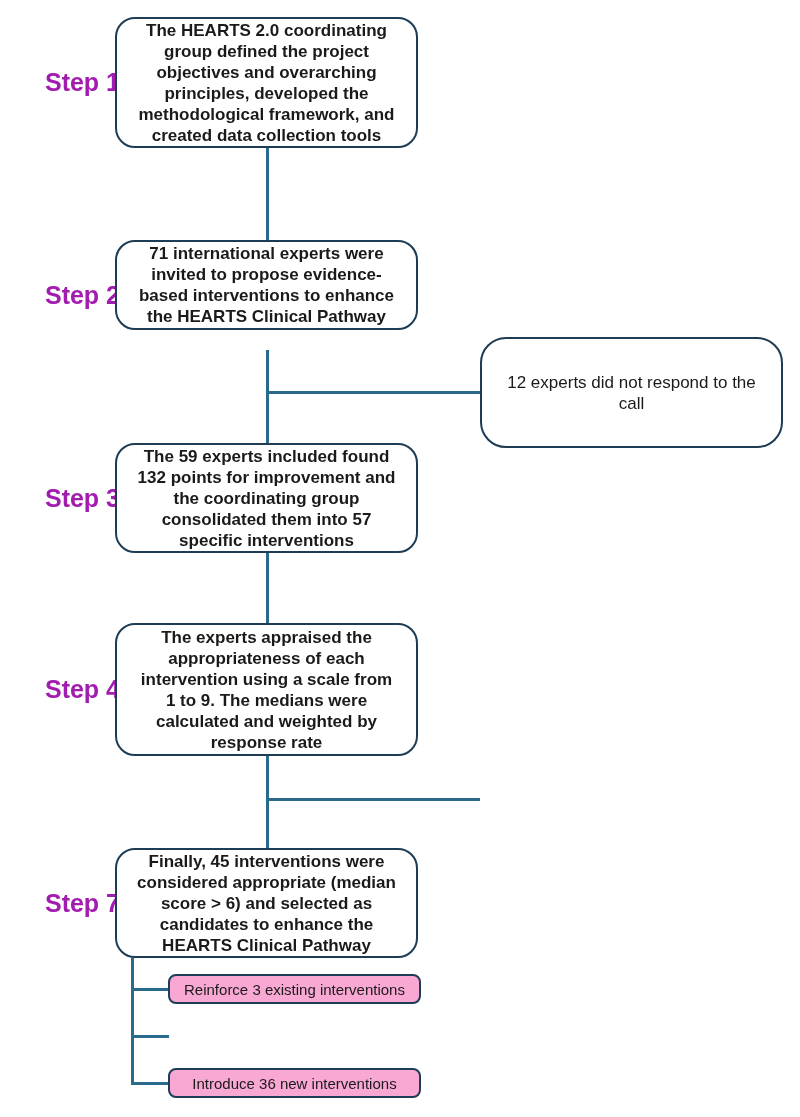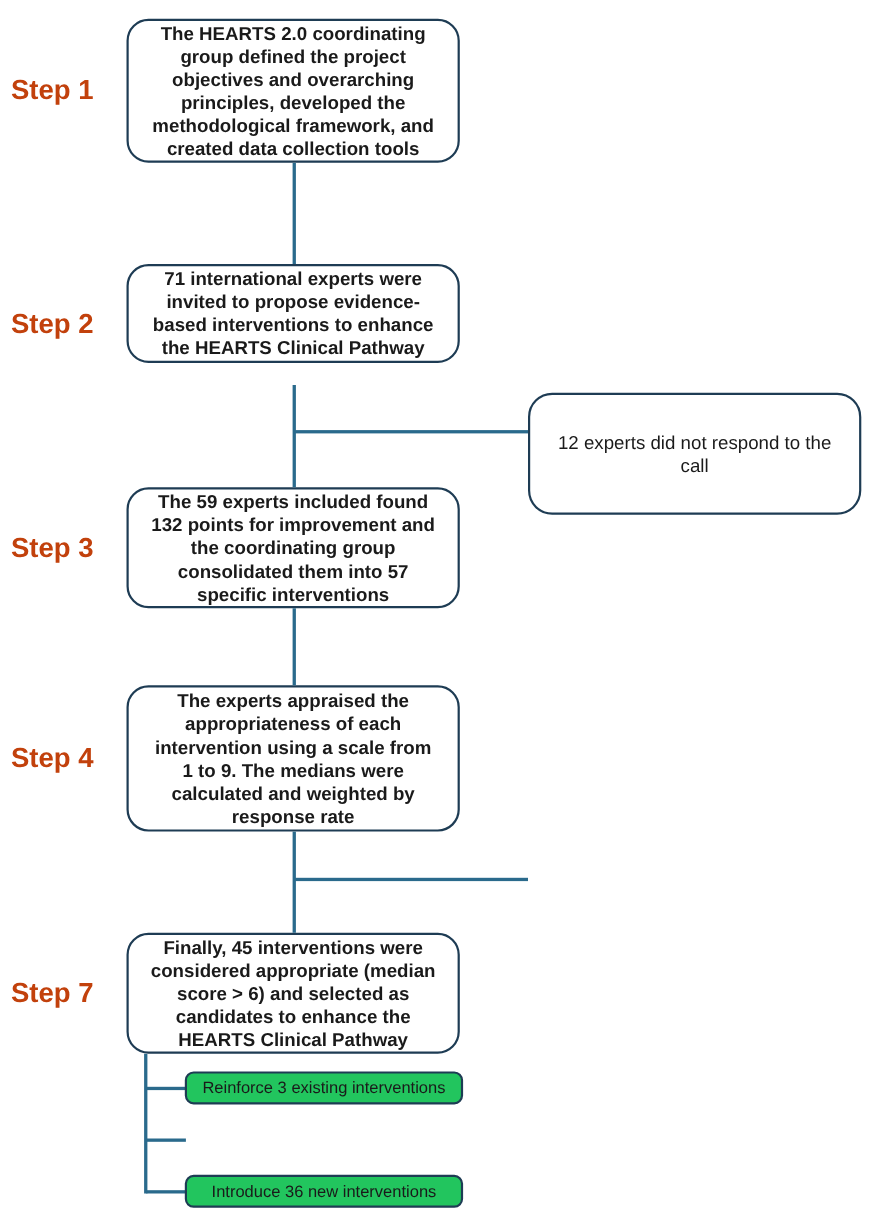--- a/index.html
+++ b/index.html
@@ -16,22 +16,22 @@
     font-family:"Liberation Sans", sans-serif;
     color:var(--text-color);
     overflow:hidden;
   }
   .step-label{
     position:absolute;
     left:10px;
     width:110px;
     font-size:25px;
     font-weight:bold;
-    color:#c2410c;
-    text-align:left;
+    color:#a21caf;
+    text-align:right;
     line-height:30px;
   }
   .flow-box{
     position:absolute;
     left:115px;
     width:303px;
     box-sizing:border-box;
     border:2px solid var(--border-color);
     border-radius:20px;
     background:#ffffff;
@@ -61,21 +61,21 @@
     padding:6px 20px;
   }
   .outcome-box{
     position:absolute;
     left:168px;
     width:253px;
     height:30px;
     box-sizing:border-box;
     border:2px solid var(--border-color);
     border-radius:8px;
-    background:#22c55e;
+    background:#f9a8d4;
     display:flex;
     align-items:center;
     justify-content:center;
     text-align:center;
     font-size:15px;
   }
   .vline{
     position:absolute;
     width:3px;
     background:var(--line-color);
@@ -98,21 +98,21 @@
   .lbl4{top:674px;}
   .lbl5{top:888px;}
   
   .v1{left:266px;top:148px;height:92px;}
   .v2{left:266px;top:350px;height:93px;}
   .v3{left:266px;top:553px;height:70px;}
   .v4{left:266px;top:756px;height:92px;}
   
   .h1{left:268px;top:391px;width:212px;}
   .h2{left:268px;top:798px;width:212px;}
-  .side1{top:357px;height:111px;border-radius:22px;}
+  .side1{top:337px;height:111px;}
   .side2{top:745px;height:111px;}
   
   .vsub{left:131px;top:958px;height:127px;}
   .stub1{left:133px;top:988px;width:36px;}
   .stub2{left:133px;top:1035px;width:36px;}
   .stub3{left:133px;top:1082px;width:36px;}
   .out1{top:974px;}
   .out2{top:1021px;}
   .out3{top:1068px;}
 </style>

